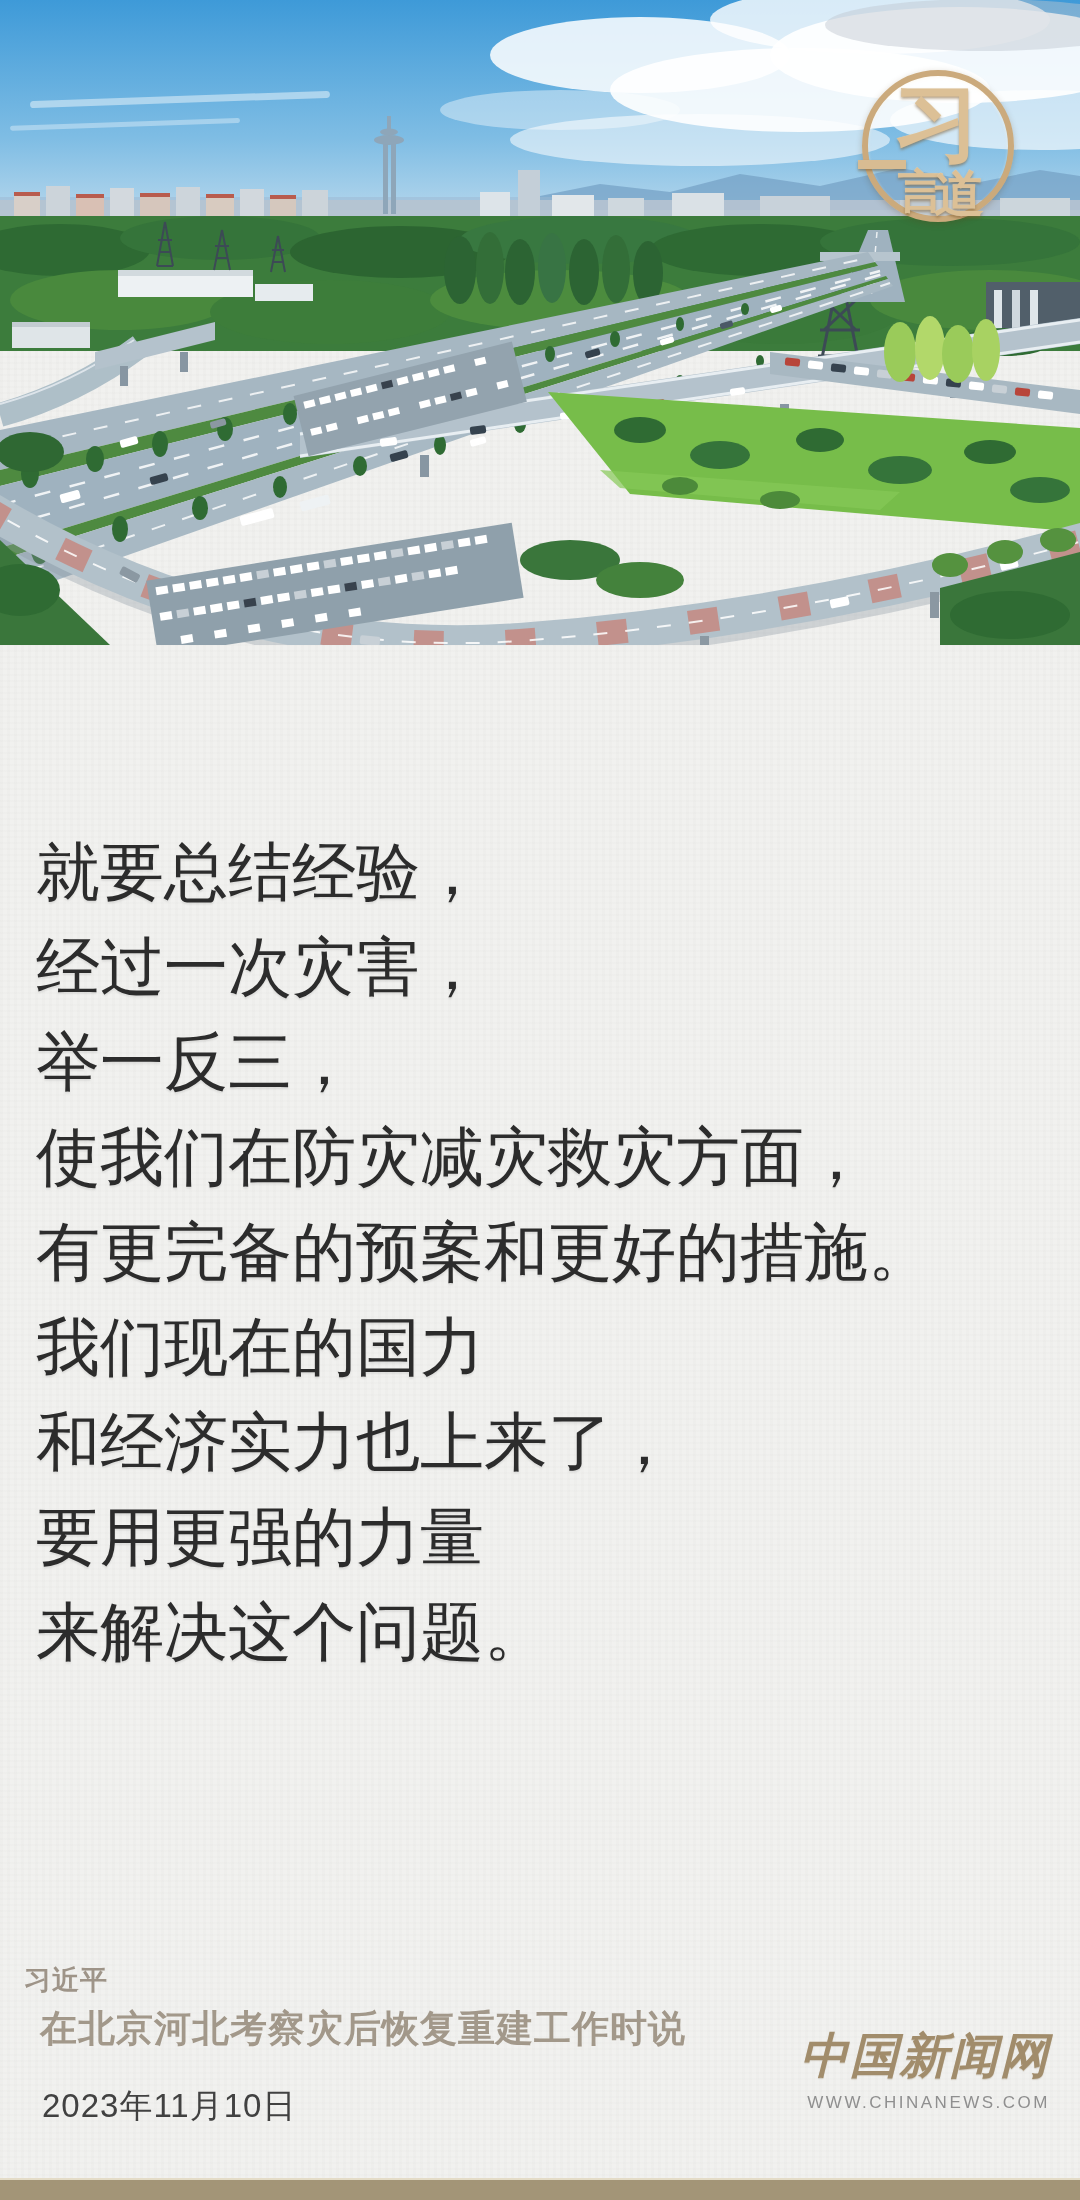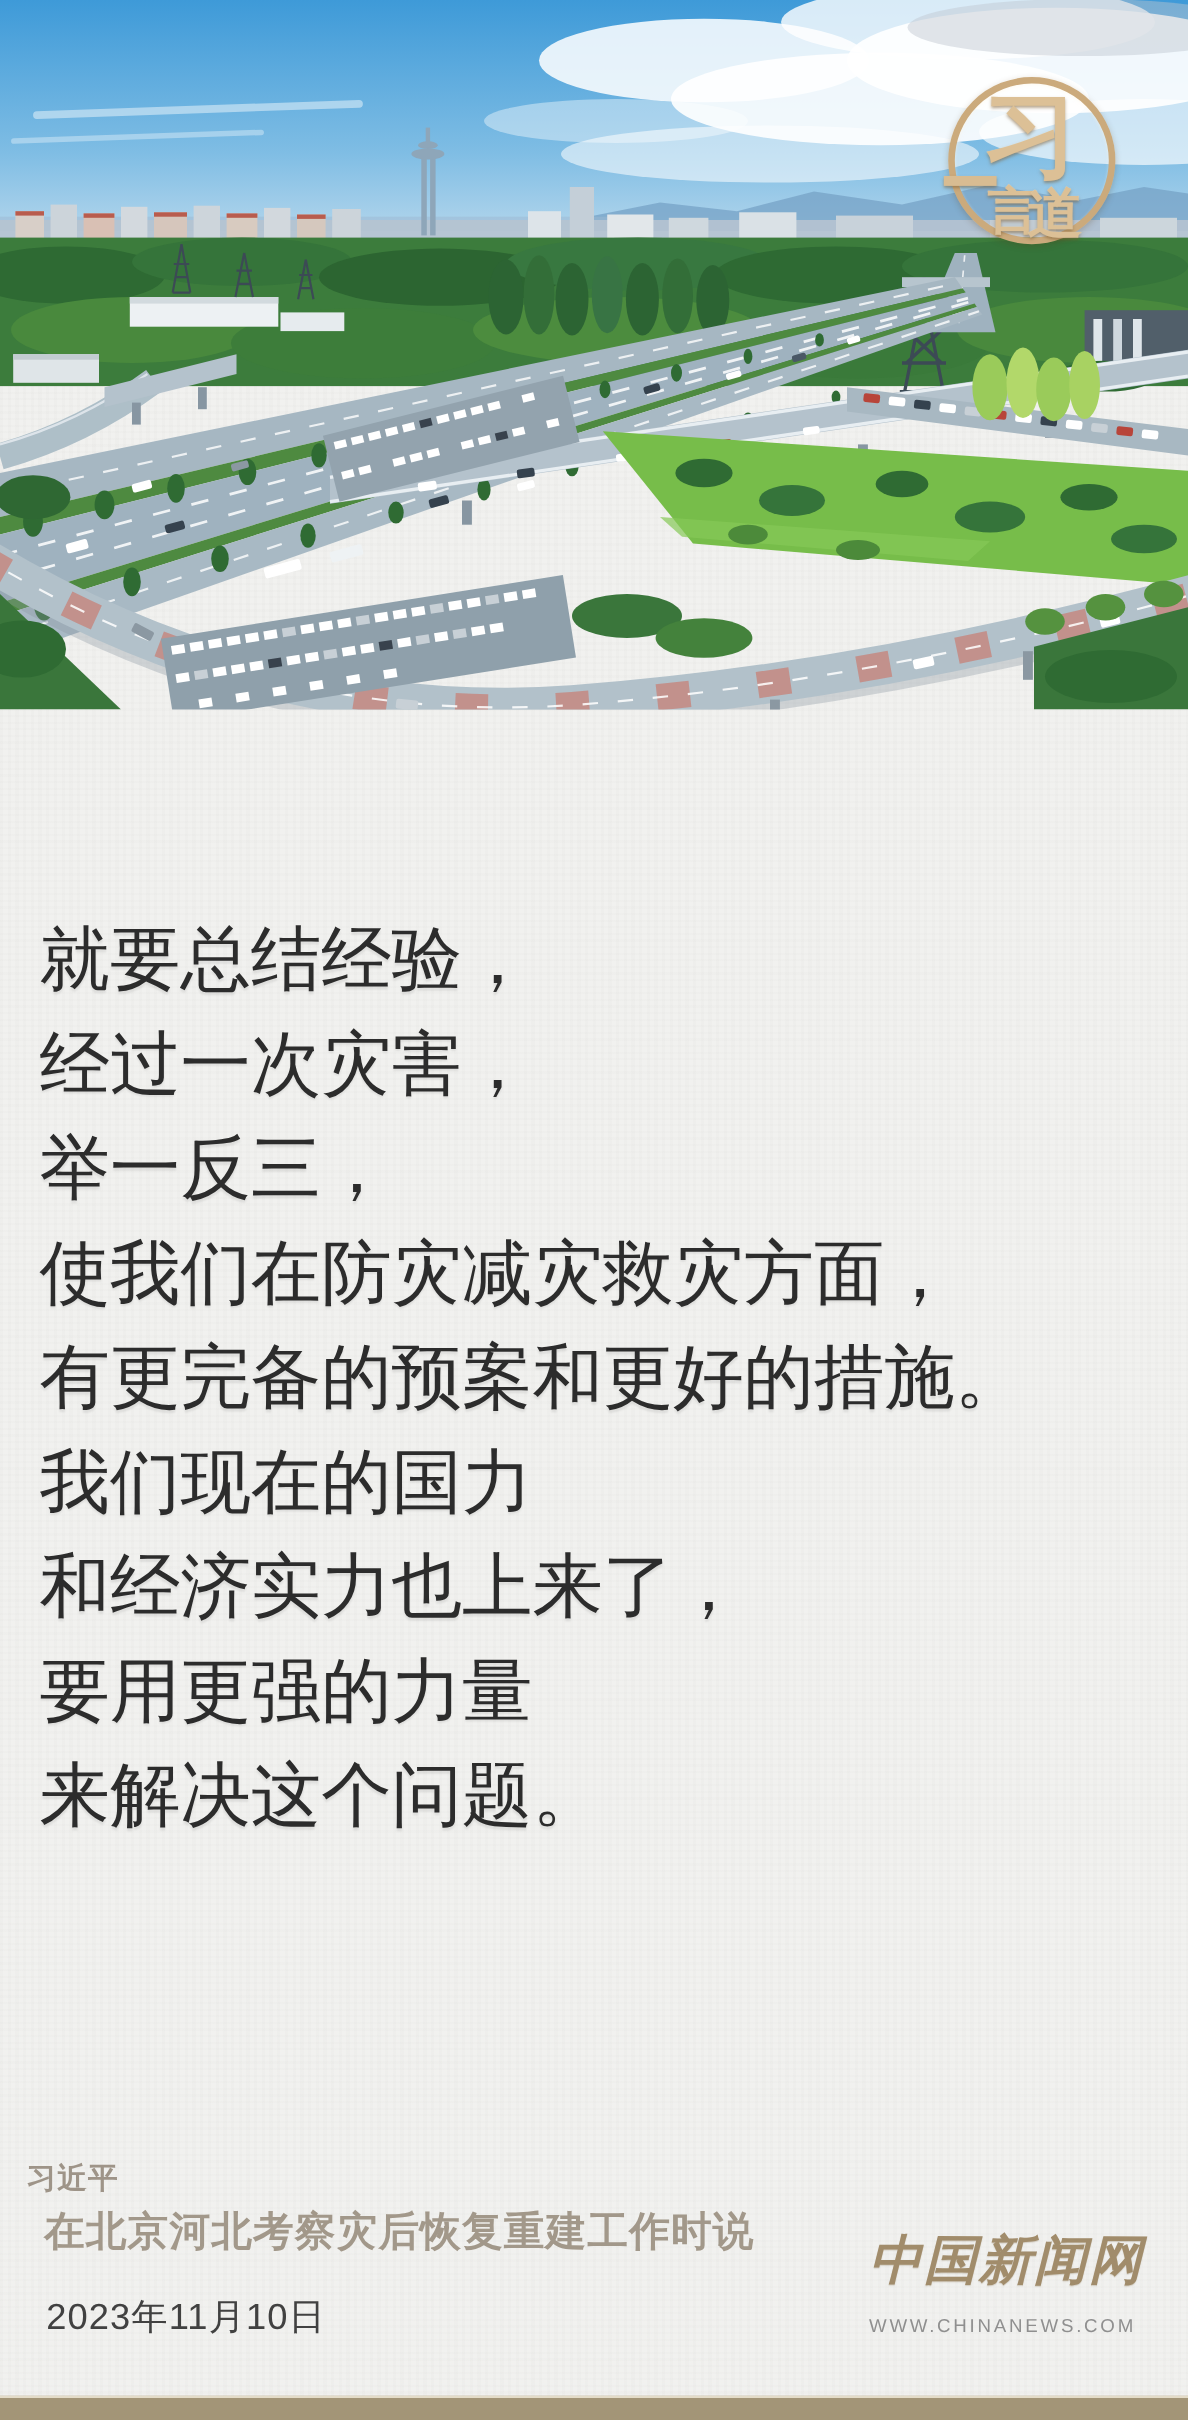--- a/index.html
+++ b/index.html
@@ -51,29 +51,29 @@
   }
   .occasion{
     position:absolute;left:40px;top:2004px;
     font-size:37px;font-weight:700;color:#a2988a;letter-spacing:1px;
   }
   .date{
     position:absolute;left:42px;top:2084px;
     font-size:33px;font-weight:400;color:#414141;letter-spacing:1px;
   }
   
-  .brand{position:absolute;right:30px;top:2030px;width:260px;text-align:left;}
+  .brand{position:absolute;right:30px;top:2030px;width:260px;text-align:right;}
   .brand-name{
     font-family:"Liberation Serif","DejaVu Serif",serif;
     font-style:italic;font-weight:700;font-size:48px;line-height:1.1;
     color:#a18c6b;letter-spacing:2px;white-space:nowrap;
     text-shadow:0 1px 1px rgba(120,95,55,.25);
   }
   .brand-url{
-    margin-top:22px;font-size:17px;color:#8f8f8f;letter-spacing:2.5px;white-space:nowrap;
+    margin-top:10px;font-size:17px;color:#8f8f8f;letter-spacing:2.5px;white-space:nowrap;
   }
   
   .bottom-bar{
     position:absolute;left:0;bottom:0;width:1080px;height:20px;
     background:#a39577;border-top:2px solid #e4dcc8;box-sizing:content-box;
   }
 </style>
 </head>
 <body>
 

